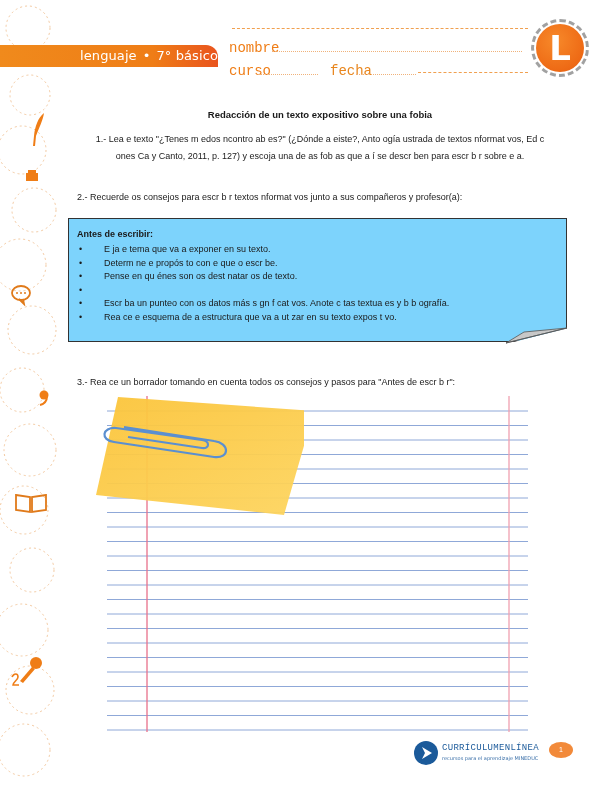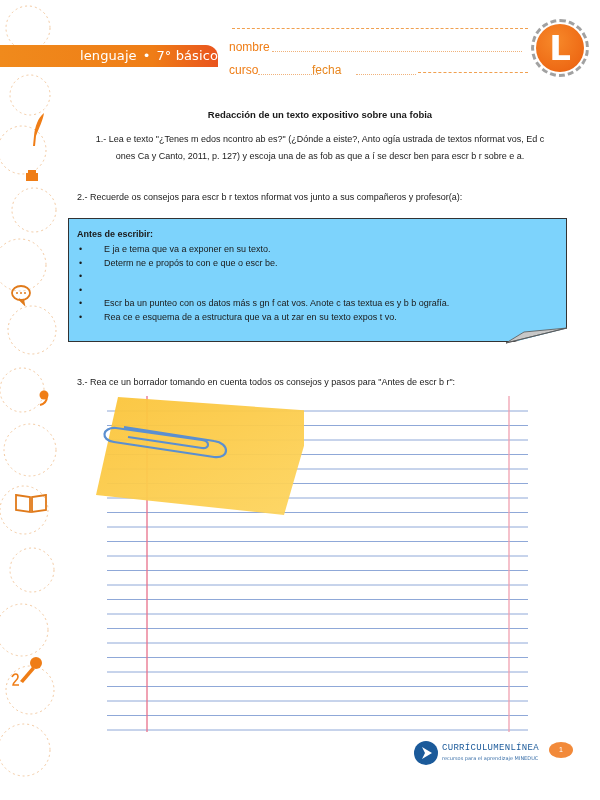--- a/index.html
+++ b/index.html
@@ -20,22 +20,22 @@
     box-sizing: border-box; padding-left: 72px;
     font-family: "DejaVu Sans", sans-serif;
     letter-spacing: 0.1px;
     text-align: right;
   }
   .header-bar .dot { margin: 0 6px; }
   .name-area {
     position: absolute; left: 218px; top: 28px; width: 310px; height: 54px;
   }
   .field-label {
-    position: absolute; font-size: 12px; color: #ef7d16;
-    font-family: Liberation Sans, sans-serif;
+    position: absolute; font-size: 14px; color: #ef7d16;
+    font-family: Liberation Mono, monospace;
     text-align: center;
   }
   .dots {
     position: absolute; height: 0; border-bottom: 1px dotted #f0b27a;
   }
   .dash-line {
     position: absolute; height: 0; border-bottom: 1px dashed #f0a050;
   }
   .logo-L {
     position: absolute; left: 536px; top: 24px; width: 48px; height: 48px;
@@ -160,38 +160,38 @@
 <div class="header-bar">
   <span>lenguaje</span><span class="dot">•</span><span>7° básico</span>
 </div>
 
 <div class="name-area">
   <div class="dash-line" style="left:14px; top:0px; width:296px;"></div>
   <span class="field-label" style="left:11px; top:12px;">nombre</span>
   <div class="dots" style="left:54px; top:23px; width:250px;"></div>
   <span class="field-label" style="left:11px; top:35px;">curso</span>
   <div class="dots" style="left:40px; top:46px; width:60px;"></div>
-  <span class="field-label" style="left:94px; top:35px; color:#e8861e;">fecha</span>
+  <span class="field-label" style="left:112px; top:35px; color:#e8861e;">fecha</span>
   <div class="dots" style="left:138px; top:46px; width:60px;"></div>
   <div class="dash-line" style="left:200px; top:44px; width:110px;"></div>
 </div>
 
 <div class="logo-L-ring"></div>
 <div class="logo-L">L</div>
 
 <div class="title">Redacción de un texto expositivo sobre una fobia</div>
 <div class="para1">1.- Lea e texto "¿Tenes m edos ncontro ab es?" (¿Dónde a eiste?, Anto ogía ustrada de textos nformat vos, Ed c ones Ca y Canto, 2011, p. 127) y escoja una de as fob as que a í se descr ben para escr b r sobre e a.</div>
 <div class="q2">2.- Recuerde os consejos para escr b r textos nformat vos junto a sus compañeros y profesor(a):</div>
 
 <div class="box">
   <div class="box-title">Antes de escribir:</div>
   <ul class="box-list">
     <li><span class="bullet">•</span><span>E ja e tema que va a exponer en su texto.</span></li>
     <li><span class="bullet">•</span><span>Determ ne e propós to con e que o escr be.</span></li>
-    <li><span class="bullet">•</span></li>
+    <li><span class="bullet">•</span><span>Pense en qu énes son os dest natar os de texto.</span></li>
     <li><span class="bullet">•</span></li>
     <li><span class="bullet">•</span><span>Escr ba un punteo con os datos más s gn f cat vos. Anote c tas textua es y b b ografía.</span></li>
     <li><span class="bullet">•</span><span>Rea ce e esquema de a estructura que va a ut zar en su texto expos t vo.</span></li>
   </ul>
 </div>
 <svg class="curl-cover" viewBox="0 0 70 20">
   <polygon points="0,18 6,18 68,2 70,2 70,20 0,20" fill="#ffffff"></polygon>
   <polygon points="6,17 24,6 67,2" fill="#c8c8c8" stroke="#555" stroke-width="0.8"></polygon>
   <line x1="6" y1="17" x2="67" y2="2" stroke="#555" stroke-width="0.8"></line>
 </svg>

